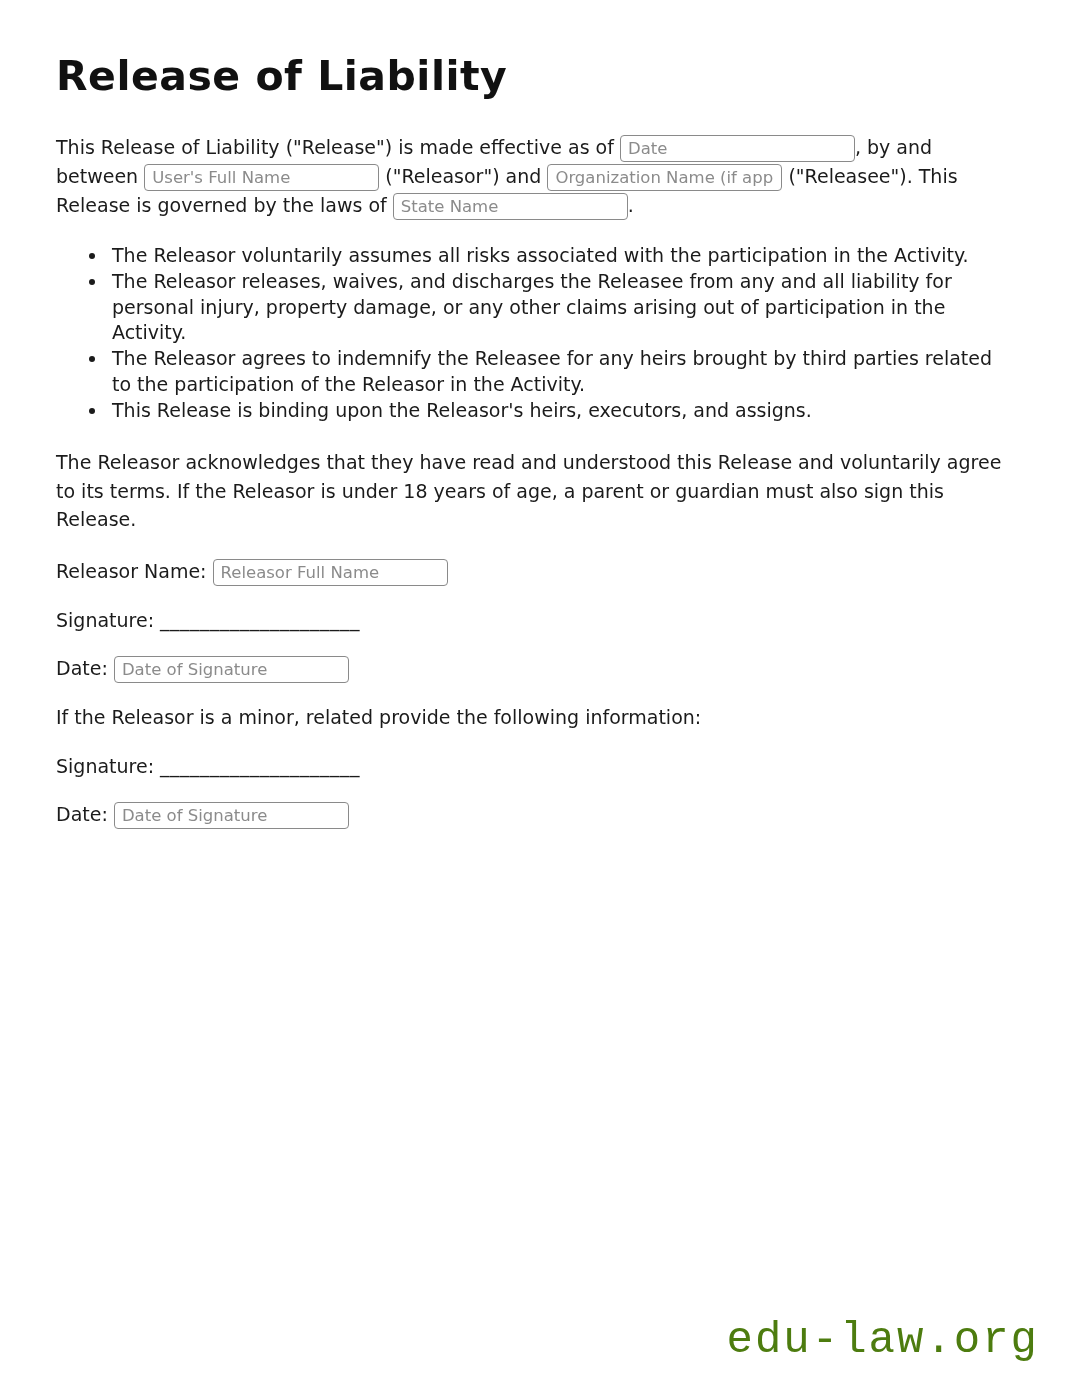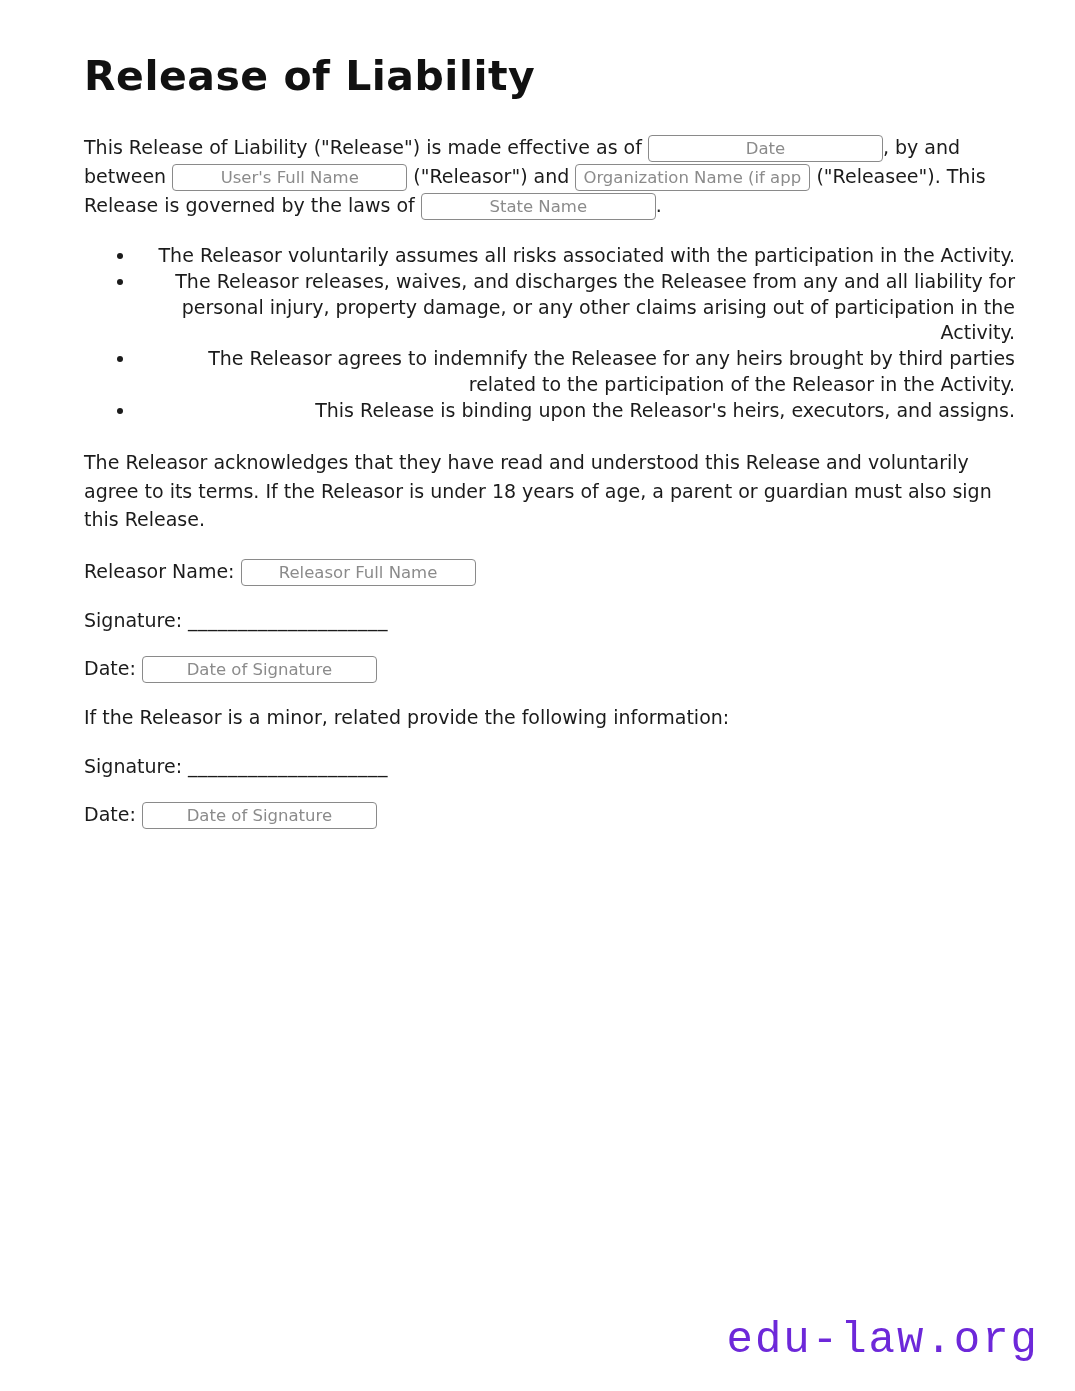--- a/index.html
+++ b/index.html
@@ -7,83 +7,81 @@
   body {
     width: 1075px;
     height: 1391px;
     background: #ffffff;
     position: relative;
     overflow: hidden;
     font-family: "DejaVu Sans", "Liberation Sans", sans-serif;
     color: #1b1b1b;
   }
   .page {
-    padding: 52px 60px 0 84px;
+    padding: 52px 60px 0 56px;
     width: 1075px;
   }
   h1.title {
     font-size: 41px;
     font-weight: bold;
     margin: 0 0 32px 0;
     line-height: 1.2;
     letter-spacing: 0.5px;
     color: #111111;
   }
   p.para {
     font-size: 19px;
     line-height: 1.5;
     margin: 0 0 23px 0;
   }
   ul.terms {
     margin: 0 0 25px 0;
     padding: 0 0 0 52px;
     font-size: 19px;
     line-height: 1.33;
-    text-align: right;
   }
   ul.terms li {
     margin: 0 0 1px 0;
     padding-left: 4px;
   }
   .field {
     display: inline-block;
     width: 235px;
     height: 27px;
     border: 1.5px solid #8a8a8a;
     border-radius: 4px;
     background: #ffffff;
     padding: 0 7px;
     margin: 0;
     font-family: "DejaVu Sans", "Liberation Sans", sans-serif;
     font-size: 16.5px;
     color: #333333;
     vertical-align: middle;
     outline: none;
-    text-align: center;
   }
   .field::placeholder {
     color: #8b8b8b;
     opacity: 1;
   }
   p.formrow {
     font-size: 19px;
     line-height: 1.5;
     margin: 0 0 20px 0;
   }
   .sig-line {
     letter-spacing: 0.5px;
     white-space: nowrap;
   }
   .watermark {
     position: absolute;
     right: 36px;
     bottom: 26px;
     font-family: "Liberation Mono", "DejaVu Sans Mono", monospace;
     font-size: 44px;
-    color: #6d28d9;
+    color: #4d7c0f;
     letter-spacing: 2px;
     margin-top: 21px;
   }
 </style>
 </head>
 <body>
 
 <div class="page">
 
   <h1 class="title">Release of Liability</h1>

